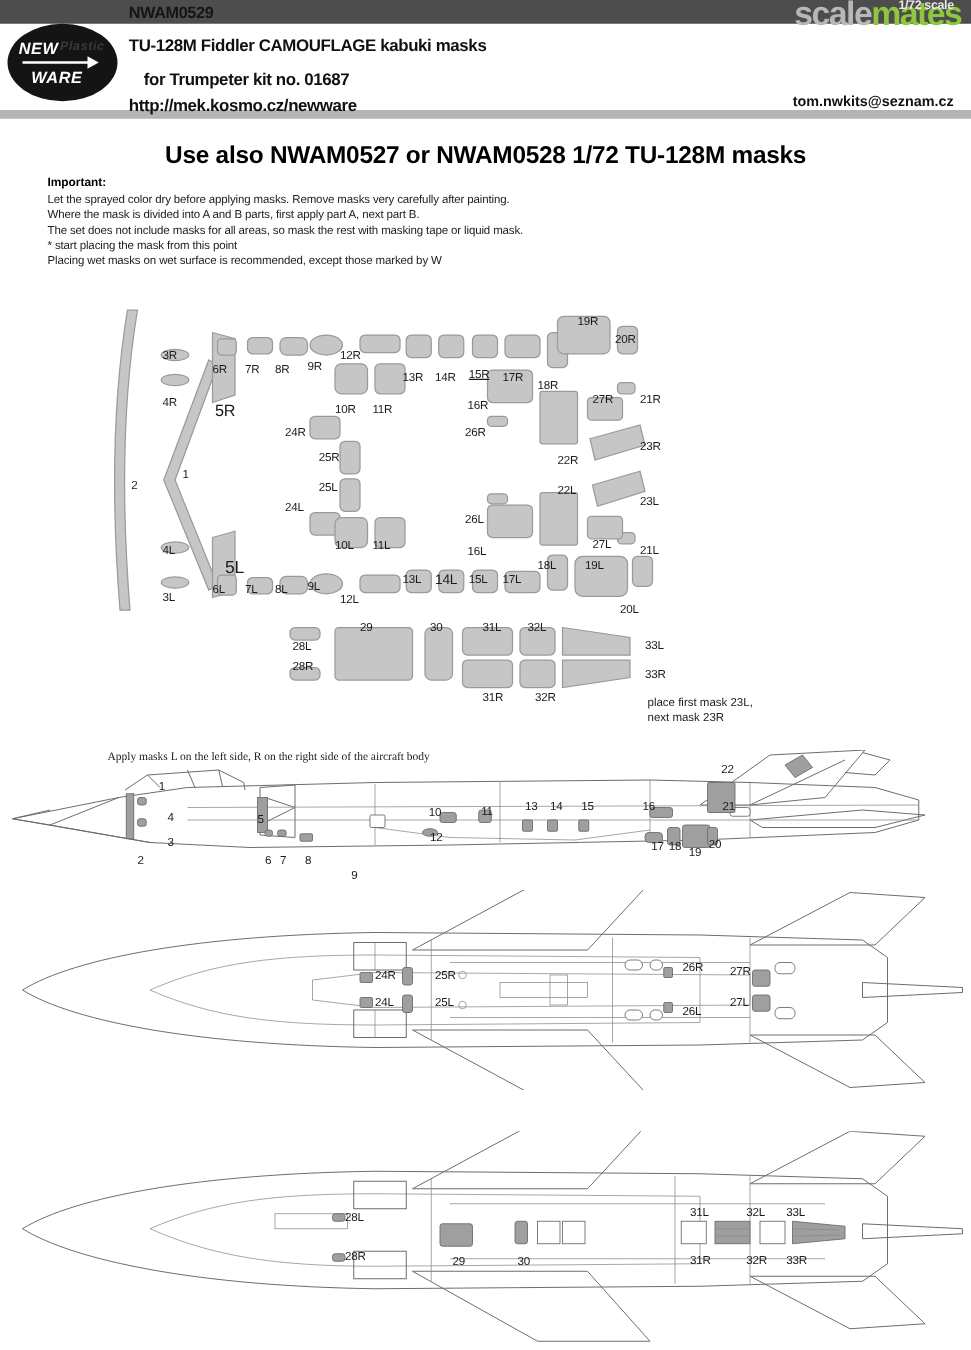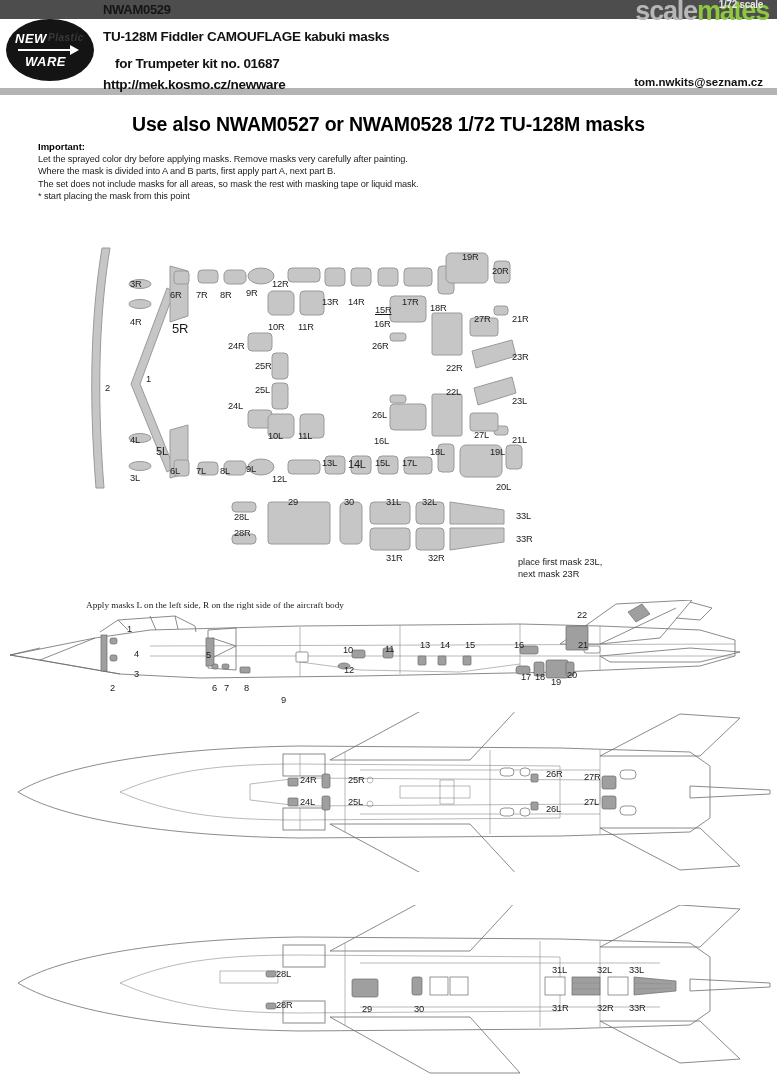--- a/index.html
+++ b/index.html
@@ -87,20 +87,21 @@
 </div>
 
 <div id="usealso">Use also NWAM0527 or NWAM0528 1/72 TU-128M masks</div>
 
 <div id="important">
   <div class="imp-head">Important:</div>
   <div class="imp-line">Let the sprayed color dry before applying masks. Remove masks very carefully after painting.</div>
   <div class="imp-line">Where the mask is divided into A and B parts, first apply part A, next part B.</div>
   <div class="imp-line">The set does not include masks for all areas, so mask the rest with masking tape or liquid mask.</div>
   <div class="imp-line">*  start placing the mask from this point</div>
+  <div class="imp-line">Placing wet masks on wet surface is recommended, except those marked by W</div>
 </div>
 
 <div class="canvas" style="top:238px;left:0;">
 <svg width="777" height="340" viewBox="0 0 777 340">
 
   <g>
     <path class="mask" d="M102,10 C92,70 88,150 96,250 L104,250 C96,150 100,70 110,10 Z"></path>
   </g>
 
   <g>
@@ -192,52 +193,52 @@
     <div style="position: absolute; left: 146px; top: 374px; font-size: 9.3px; color: rgb(26, 26, 26); letter-spacing: -0.2px; white-space: nowrap;">1</div>
     <div style="position: absolute; left: 170px; top: 290px; font-size: 9.3px; color: rgb(26, 26, 26); letter-spacing: -0.2px; white-space: nowrap;">6R</div>
     <div style="position: absolute; left: 196px; top: 290px; font-size: 9.3px; color: rgb(26, 26, 26); letter-spacing: -0.2px; white-space: nowrap;">7R</div>
     <div style="position: absolute; left: 220px; top: 290px; font-size: 9.3px; color: rgb(26, 26, 26); letter-spacing: -0.2px; white-space: nowrap;">8R</div>
     <div style="position: absolute; left: 246px; top: 288px; font-size: 9.3px; color: rgb(26, 26, 26); letter-spacing: -0.2px; white-space: nowrap;">9R</div>
     <div style="position: absolute; left: 272px; top: 279px; font-size: 9.3px; color: rgb(26, 26, 26); letter-spacing: -0.2px; white-space: nowrap;">12R</div>
     <div style="position: absolute; left: 268px; top: 322px; font-size: 9.3px; color: rgb(26, 26, 26); letter-spacing: -0.2px; white-space: nowrap;">10R</div>
     <div style="position: absolute; left: 298px; top: 322px; font-size: 9.3px; color: rgb(26, 26, 26); letter-spacing: -0.2px; white-space: nowrap;">11R</div>
     <div style="position: absolute; left: 322px; top: 297px; font-size: 9.3px; color: rgb(26, 26, 26); letter-spacing: -0.2px; white-space: nowrap;">13R</div>
     <div style="position: absolute; left: 348px; top: 297px; font-size: 9.3px; color: rgb(26, 26, 26); letter-spacing: -0.2px; white-space: nowrap;">14R</div>
-    <div style="position: absolute; left: 375px; top: 305px; font-size: 9.3px; color: rgb(26, 26, 26); letter-spacing: -0.2px; white-space: nowrap; text-decoration: underline;">15R</div>
+    <div style="position: absolute; left: 375px; top: 294px; font-size: 9.3px; color: rgb(26, 26, 26); letter-spacing: -0.2px; white-space: nowrap; text-decoration: underline;">15R</div>
     <div style="position: absolute; left: 402px; top: 297px; font-size: 9.3px; color: rgb(26, 26, 26); letter-spacing: -0.2px; white-space: nowrap;">17R</div>
     <div style="position: absolute; left: 374px; top: 319px; font-size: 9.3px; color: rgb(26, 26, 26); letter-spacing: -0.2px; white-space: nowrap;">16R</div>
     <div style="position: absolute; left: 430px; top: 303px; font-size: 9.3px; color: rgb(26, 26, 26); letter-spacing: -0.2px; white-space: nowrap;">18R</div>
     <div style="position: absolute; left: 462px; top: 252px; font-size: 9.3px; color: rgb(26, 26, 26); letter-spacing: -0.2px; white-space: nowrap;">19R</div>
     <div style="position: absolute; left: 492px; top: 266px; font-size: 9.3px; color: rgb(26, 26, 26); letter-spacing: -0.2px; white-space: nowrap;">20R</div>
     <div style="position: absolute; left: 512px; top: 314px; font-size: 9.3px; color: rgb(26, 26, 26); letter-spacing: -0.2px; white-space: nowrap;">21R</div>
     <div style="position: absolute; left: 474px; top: 314px; font-size: 9.3px; color: rgb(26, 26, 26); letter-spacing: -0.2px; white-space: nowrap;">27R</div>
     <div style="position: absolute; left: 446px; top: 363px; font-size: 9.3px; color: rgb(26, 26, 26); letter-spacing: -0.2px; white-space: nowrap;">22R</div>
     <div style="position: absolute; left: 512px; top: 352px; font-size: 9.3px; color: rgb(26, 26, 26); letter-spacing: -0.2px; white-space: nowrap;">23R</div>
     <div style="position: absolute; left: 372px; top: 341px; font-size: 9.3px; color: rgb(26, 26, 26); letter-spacing: -0.2px; white-space: nowrap;">26R</div>
     <div style="position: absolute; left: 228px; top: 341px; font-size: 9.3px; color: rgb(26, 26, 26); letter-spacing: -0.2px; white-space: nowrap;">24R</div>
     <div style="position: absolute; left: 255px; top: 361px; font-size: 9.3px; color: rgb(26, 26, 26); letter-spacing: -0.2px; white-space: nowrap;">25R</div>
     <div style="position: absolute; left: 255px; top: 385px; font-size: 9.3px; color: rgb(26, 26, 26); letter-spacing: -0.2px; white-space: nowrap;">25L</div>
     <div style="position: absolute; left: 228px; top: 401px; font-size: 9.3px; color: rgb(26, 26, 26); letter-spacing: -0.2px; white-space: nowrap;">24L</div>
     <div style="position: absolute; left: 130px; top: 435px; font-size: 9.3px; color: rgb(26, 26, 26); letter-spacing: -0.2px; white-space: nowrap;">4L</div>
     <div style="position: absolute; left: 130px; top: 473px; font-size: 9.3px; color: rgb(26, 26, 26); letter-spacing: -0.2px; white-space: nowrap;">3L</div>
-    <div style="position: absolute; left: 156px; top: 445px; font-size: 11px; color: rgb(26, 26, 26); letter-spacing: -0.2px; white-space: nowrap;">5L</div>
+    <div style="position: absolute; left: 180px; top: 445px; font-size: 14px; color: rgb(26, 26, 26); letter-spacing: -0.2px; white-space: nowrap;">5L</div>
     <div style="position: absolute; left: 170px; top: 466px; font-size: 9.3px; color: rgb(26, 26, 26); letter-spacing: -0.2px; white-space: nowrap;">6L</div>
     <div style="position: absolute; left: 196px; top: 466px; font-size: 9.3px; color: rgb(26, 26, 26); letter-spacing: -0.2px; white-space: nowrap;">7L</div>
     <div style="position: absolute; left: 220px; top: 466px; font-size: 9.3px; color: rgb(26, 26, 26); letter-spacing: -0.2px; white-space: nowrap;">8L</div>
     <div style="position: absolute; left: 246px; top: 464px; font-size: 9.3px; color: rgb(26, 26, 26); letter-spacing: -0.2px; white-space: nowrap;">9L</div>
     <div style="position: absolute; left: 272px; top: 474px; font-size: 9.3px; color: rgb(26, 26, 26); letter-spacing: -0.2px; white-space: nowrap;">12L</div>
     <div style="position: absolute; left: 268px; top: 431px; font-size: 9.3px; color: rgb(26, 26, 26); letter-spacing: -0.2px; white-space: nowrap;">10L</div>
     <div style="position: absolute; left: 298px; top: 431px; font-size: 9.3px; color: rgb(26, 26, 26); letter-spacing: -0.2px; white-space: nowrap;">11L</div>
     <div style="position: absolute; left: 322px; top: 458px; font-size: 9.3px; color: rgb(26, 26, 26); letter-spacing: -0.2px; white-space: nowrap;">13L</div>
     <div style="position: absolute; left: 348px; top: 458px; font-size: 11px; color: rgb(26, 26, 26); letter-spacing: -0.2px; white-space: nowrap;">14L</div>
     <div style="position: absolute; left: 375px; top: 458px; font-size: 9.3px; color: rgb(26, 26, 26); letter-spacing: -0.2px; white-space: nowrap;">15L</div>
     <div style="position: absolute; left: 402px; top: 458px; font-size: 9.3px; color: rgb(26, 26, 26); letter-spacing: -0.2px; white-space: nowrap;">17L</div>
     <div style="position: absolute; left: 374px; top: 436px; font-size: 9.3px; color: rgb(26, 26, 26); letter-spacing: -0.2px; white-space: nowrap;">16L</div>
     <div style="position: absolute; left: 430px; top: 447px; font-size: 9.3px; color: rgb(26, 26, 26); letter-spacing: -0.2px; white-space: nowrap;">18L</div>
-    <div style="position: absolute; left: 490px; top: 447px; font-size: 9.3px; color: rgb(26, 26, 26); letter-spacing: -0.2px; white-space: nowrap;">19L</div>
+    <div style="position: absolute; left: 456px; top: 447px; font-size: 9.3px; color: rgb(26, 26, 26); letter-spacing: -0.2px; white-space: nowrap; padding-left: 12px;">19L</div>
     <div style="position: absolute; left: 496px; top: 482px; font-size: 9.3px; color: rgb(26, 26, 26); letter-spacing: -0.2px; white-space: nowrap;">20L</div>
     <div style="position: absolute; left: 512px; top: 435px; font-size: 9.3px; color: rgb(26, 26, 26); letter-spacing: -0.2px; white-space: nowrap;">21L</div>
     <div style="position: absolute; left: 474px; top: 430px; font-size: 9.3px; color: rgb(26, 26, 26); letter-spacing: -0.2px; white-space: nowrap;">27L</div>
     <div style="position: absolute; left: 446px; top: 387px; font-size: 9.3px; color: rgb(26, 26, 26); letter-spacing: -0.2px; white-space: nowrap;">22L</div>
     <div style="position: absolute; left: 512px; top: 396px; font-size: 9.3px; color: rgb(26, 26, 26); letter-spacing: -0.2px; white-space: nowrap;">23L</div>
     <div style="position: absolute; left: 372px; top: 410px; font-size: 9.3px; color: rgb(26, 26, 26); letter-spacing: -0.2px; white-space: nowrap;">26L</div>
     <div style="position: absolute; left: 234px; top: 512px; font-size: 9.3px; color: rgb(26, 26, 26); letter-spacing: -0.2px; white-space: nowrap;">28L</div>
     <div style="position: absolute; left: 234px; top: 528px; font-size: 9.3px; color: rgb(26, 26, 26); letter-spacing: -0.2px; white-space: nowrap;">28R</div>
     <div style="position: absolute; left: 288px; top: 497px; font-size: 9.3px; color: rgb(26, 26, 26); letter-spacing: -0.2px; white-space: nowrap;">29</div>
     <div style="position: absolute; left: 344px; top: 497px; font-size: 9.3px; color: rgb(26, 26, 26); letter-spacing: -0.2px; white-space: nowrap;">30</div>

